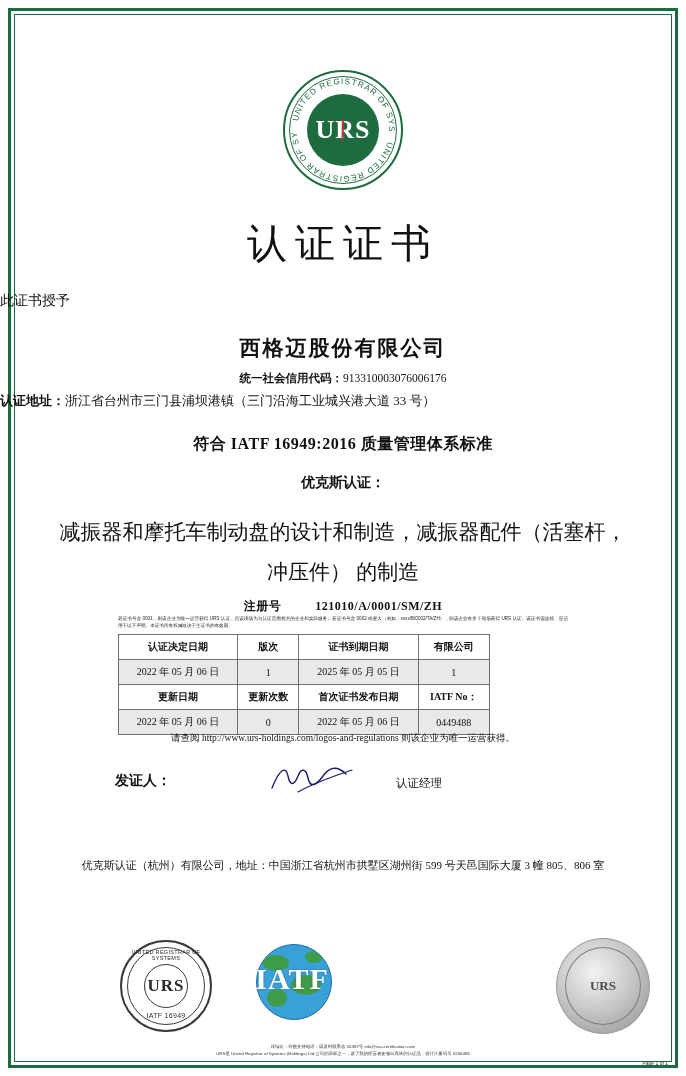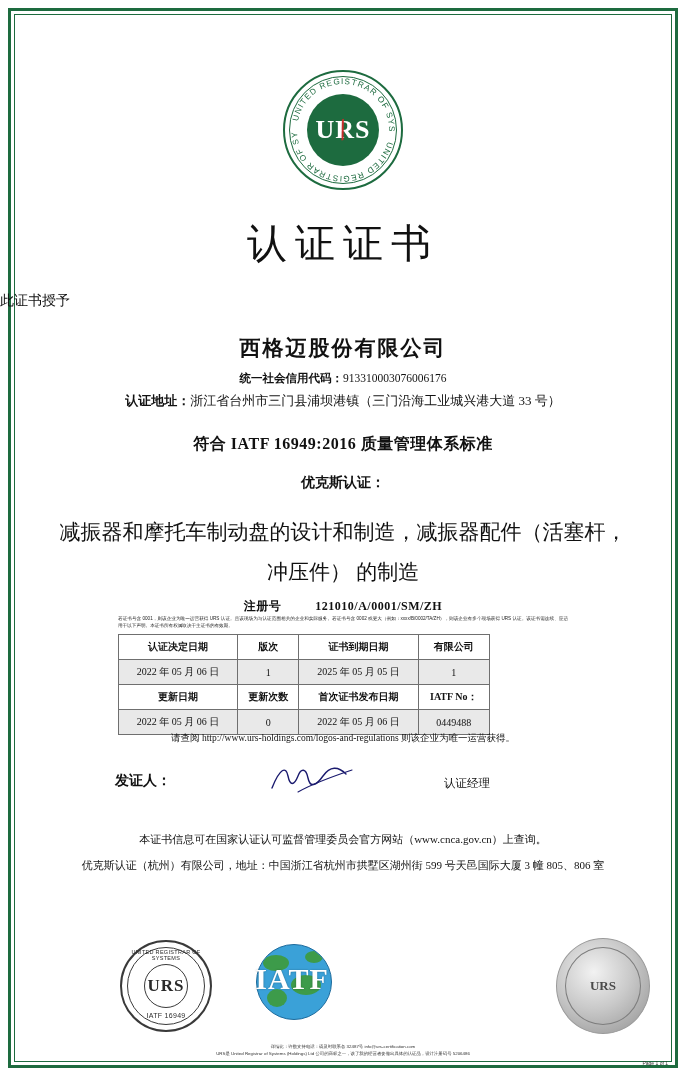--- a/index.html
+++ b/index.html
@@ -130,21 +130,20 @@
     left: 0; right: 0;
     top: 371px;
     text-align: center;
     font-size: 11.5px;
   }
   .credit-code .label { font-weight: bold; }
   .address {
     position: absolute;
     left: 0; right: 0;
     top: 392px;
-    text-align: center;
     font-size: 13px;
   }
   .address .label { font-weight: bold; }
   .standard {
     position: absolute;
     left: 0; right: 0;
     top: 434px;
     text-align: center;
     font-size: 16px;
     font-weight: bold;
@@ -233,21 +232,20 @@
     left: 268px;
     top: 762px;
     width: 90px;
     height: 34px;
   }
   .manager-label {
     position: absolute;
     left: 396px;
     top: 776px;
     font-size: 11.5px;
-    margin-left: 48px;
   }
 
   .verify-line {
     position: absolute;
     left: 0; right: 0;
     top: 832px;
     text-align: center;
     font-size: 11px;
   }
   .office-line {
@@ -457,21 +455,20 @@
 
   <div class="issuer-label">发证人：</div>
   <div class="signature">
     <svg width="90" height="34" viewBox="0 0 90 34">
       <path d="M4,26 C12,6 18,4 20,14 C22,24 26,24 30,14 C33,6 38,6 40,16 C42,26 48,24 55,14 C62,4 70,4 78,12" fill="none" stroke="#1a1a6e" stroke-width="1.4" stroke-linecap="round"></path>
       <path d="M30,30 C44,22 60,16 84,8" fill="none" stroke="#1a1a6e" stroke-width="1.1" stroke-linecap="round"></path>
     </svg>
   </div>
   <div class="manager-label">认证经理</div>
 
-  <div class="verify-line">本证书信息可在国家认证认可监督管理委员会官方网站（www.cnca.gov.cn）上查询。</div>
   <div class="office-line">优克斯认证（杭州）有限公司，地址：中国浙江省杭州市拱墅区湖州街 599 号天邑国际大厦 3 幢 805、806 室</div>
 
   <div class="seal-urs">
     <div class="ring1"></div>
     <div class="ring2"></div>
     <div class="toplabel">UNITED REGISTRAR OF SYSTEMS</div>
     <div class="inner">URS</div>
     <div class="botlabel">IATF 16949</div>
   </div>
 

